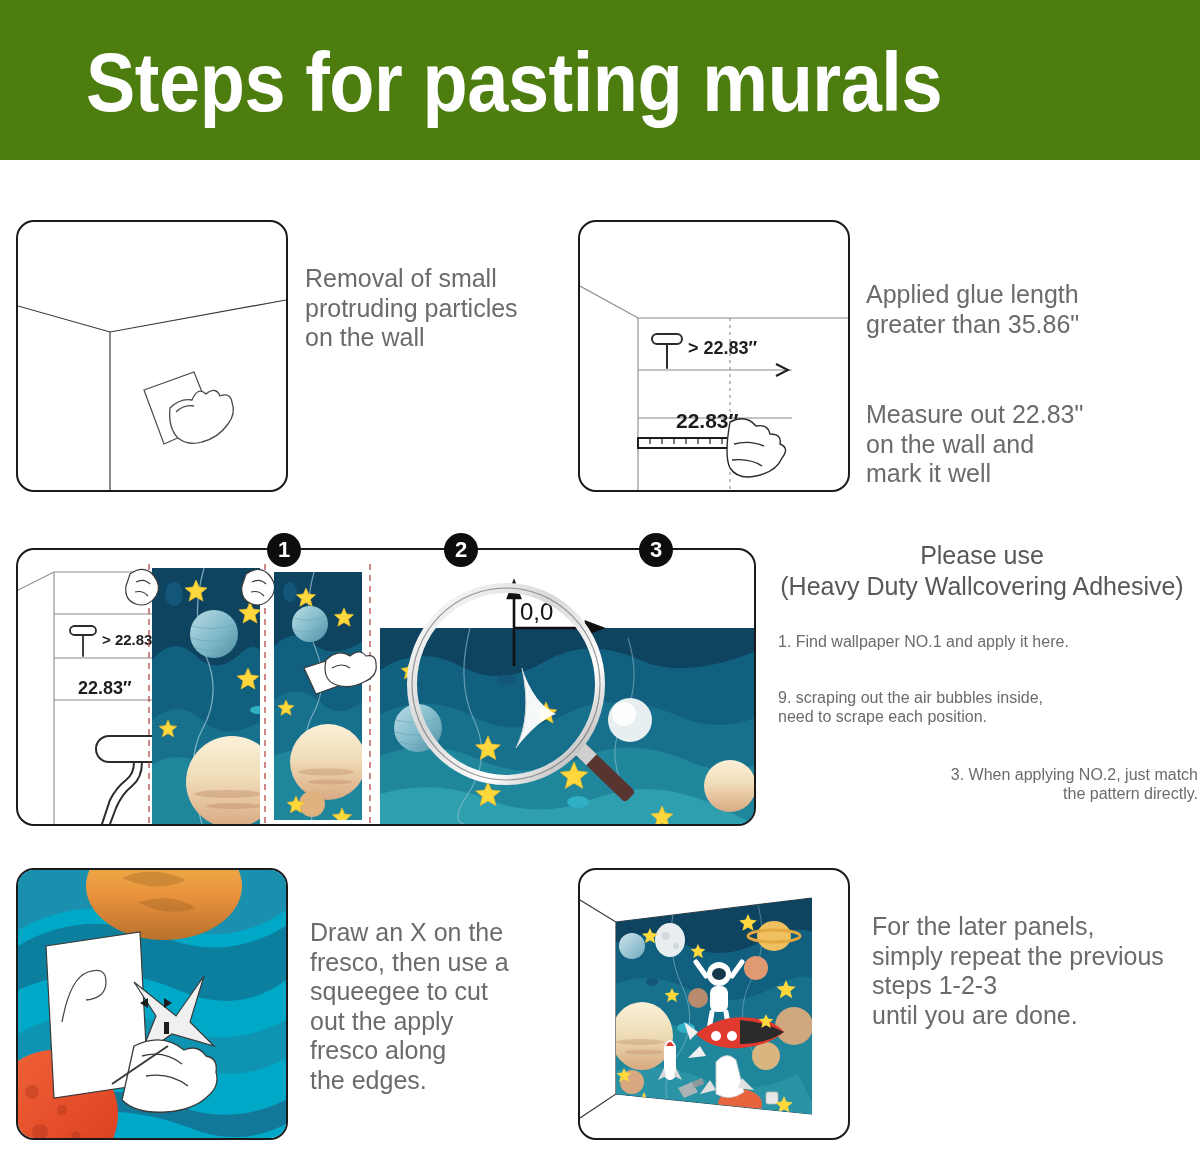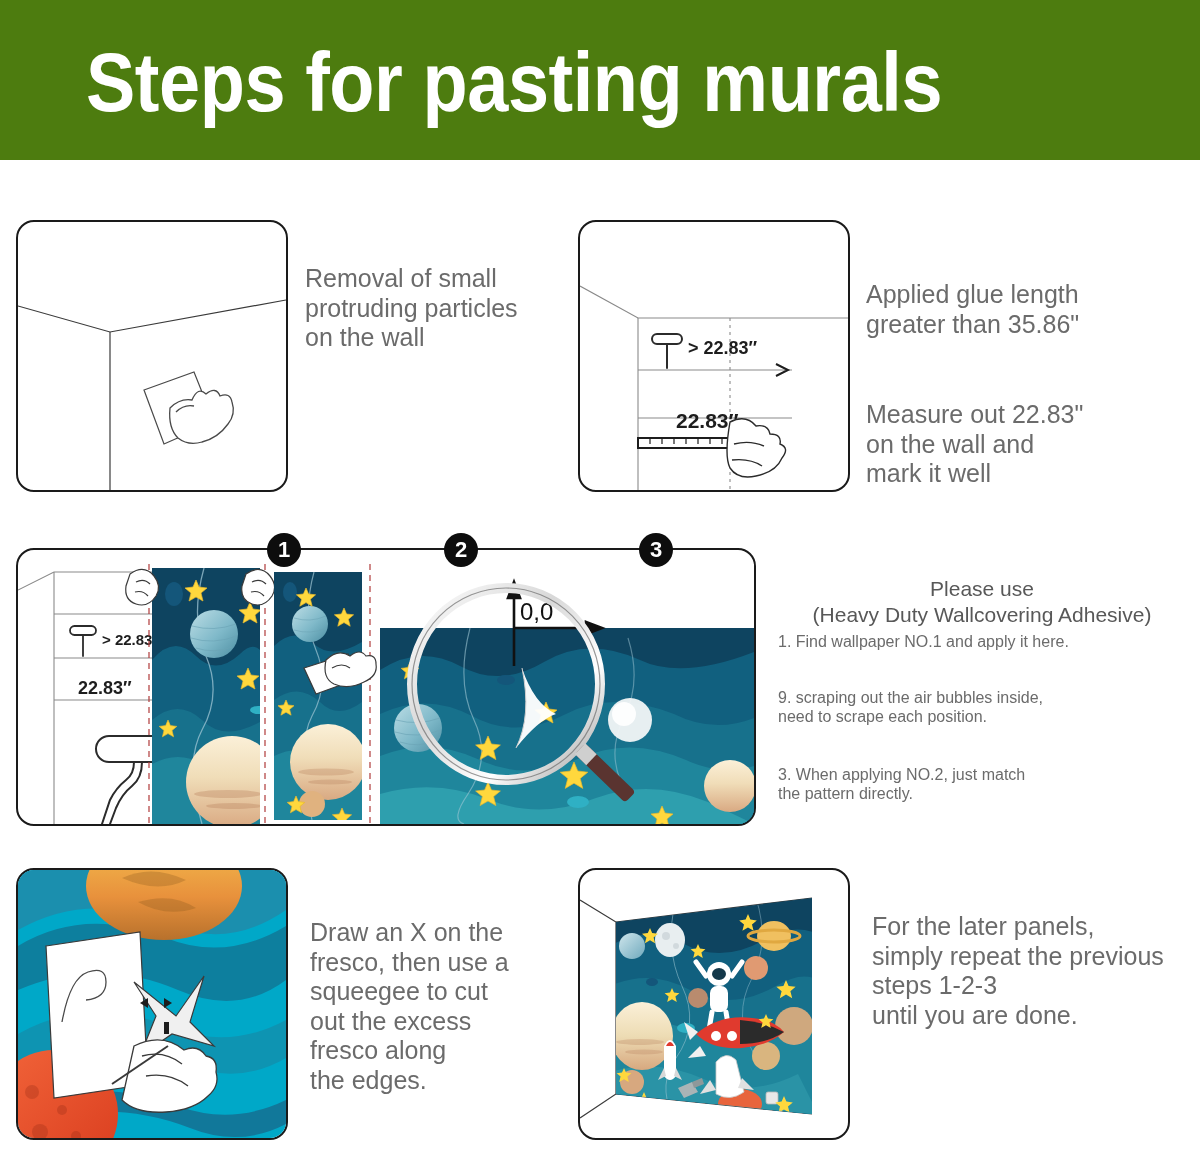--- a/index.html
+++ b/index.html
@@ -47,22 +47,22 @@
     position:absolute;
     width:34px;height:34px;border-radius:50%;
     background:#0d0d0d;color:#fff;
     font-size:22px;font-weight:bold;
     display:flex;align-items:center;justify-content:center;
     z-index:12;
     line-height:1;
   }
   
   .instr-head{
-    position:absolute;color:#585858;font-size:21px;line-height:1.22;
-    white-space:pre-line;text-align:center;margin-top:36px;
+    position:absolute;color:#585858;font-size:25px;line-height:1.22;
+    white-space:pre-line;text-align:center;
   }
   .instr-item{
     position:absolute;color:#6b6b6b;font-size:16px;line-height:1.2;
     white-space:pre-line;
   }
 </style>
 </head>
 <body>
 
 <div class="header">
@@ -321,21 +321,21 @@
       <circle cx="606" cy="164" r="12" fill="#ffffff" opacity="0.9"></circle>
     </g>
   </svg>
 </div>
 
 <div class="instr-head" style="left:772px;top:540px;width:420px;">Please use
 (Heavy Duty Wallcovering Adhesive)</div>
 <div class="instr-item" style="left:778px;top:632px;width:420px;">1. Find wallpaper NO.1 and apply it here.</div>
 <div class="instr-item" style="left:778px;top:688px;width:420px;">9. scraping out the air bubbles inside,
 need to scrape each position.</div>
-<div class="instr-item" style="left:778px;top:765px;width:420px;">3. When applying NO.2, just match
+<div class="instr-item" style="left:778px;top:765px;width:420px;text-align:right;">3. When applying NO.2, just match
 the pattern directly.</div>
 
 <div class="panel" style="left:16px;top:868px;width:272px;height:272px;">
   <svg width="268" height="268" viewBox="0 0 268 268">
     <defs>
       <linearGradient id="orangeP" x1="0" y1="0" x2="0" y2="1">
         <stop offset="0%" stop-color="#f5c451"></stop>
         <stop offset="60%" stop-color="#e8913c"></stop>
         <stop offset="100%" stop-color="#b8712c"></stop>
       </linearGradient>
@@ -378,21 +378,21 @@
       <path d="M116 176 q28 -14 50 4 q14 -6 22 6 q12 2 10 16 q4 14 -8 24 q-14 14 -42 16 q-30 2 -44 -12 L116 176 Z"></path>
       <path d="M124 186 q22 -6 40 8"></path>
       <path d="M128 206 q24 -4 42 10"></path>
     </g>
     <path d="M94 214 L150 176" fill="none" stroke="#3a3a3a" stroke-width="2"></path>
   </svg>
 </div>
 <div class="caption" style="left:310px;top:918px;width:260px;">Draw an X on the
 fresco, then use a
 squeegee to cut
-out the excess
+out the apply
 fresco along
 the edges.</div>
 
 <div class="panel" style="left:578px;top:868px;width:272px;height:272px;">
   <svg width="268" height="268" viewBox="0 0 268 268">
     <defs>
       <linearGradient id="jup2" x1="0" y1="0" x2="0" y2="1">
         <stop offset="0%" stop-color="#fbf0d8"></stop>
         <stop offset="50%" stop-color="#eddcb4"></stop>
         <stop offset="100%" stop-color="#d7a87f"></stop>

